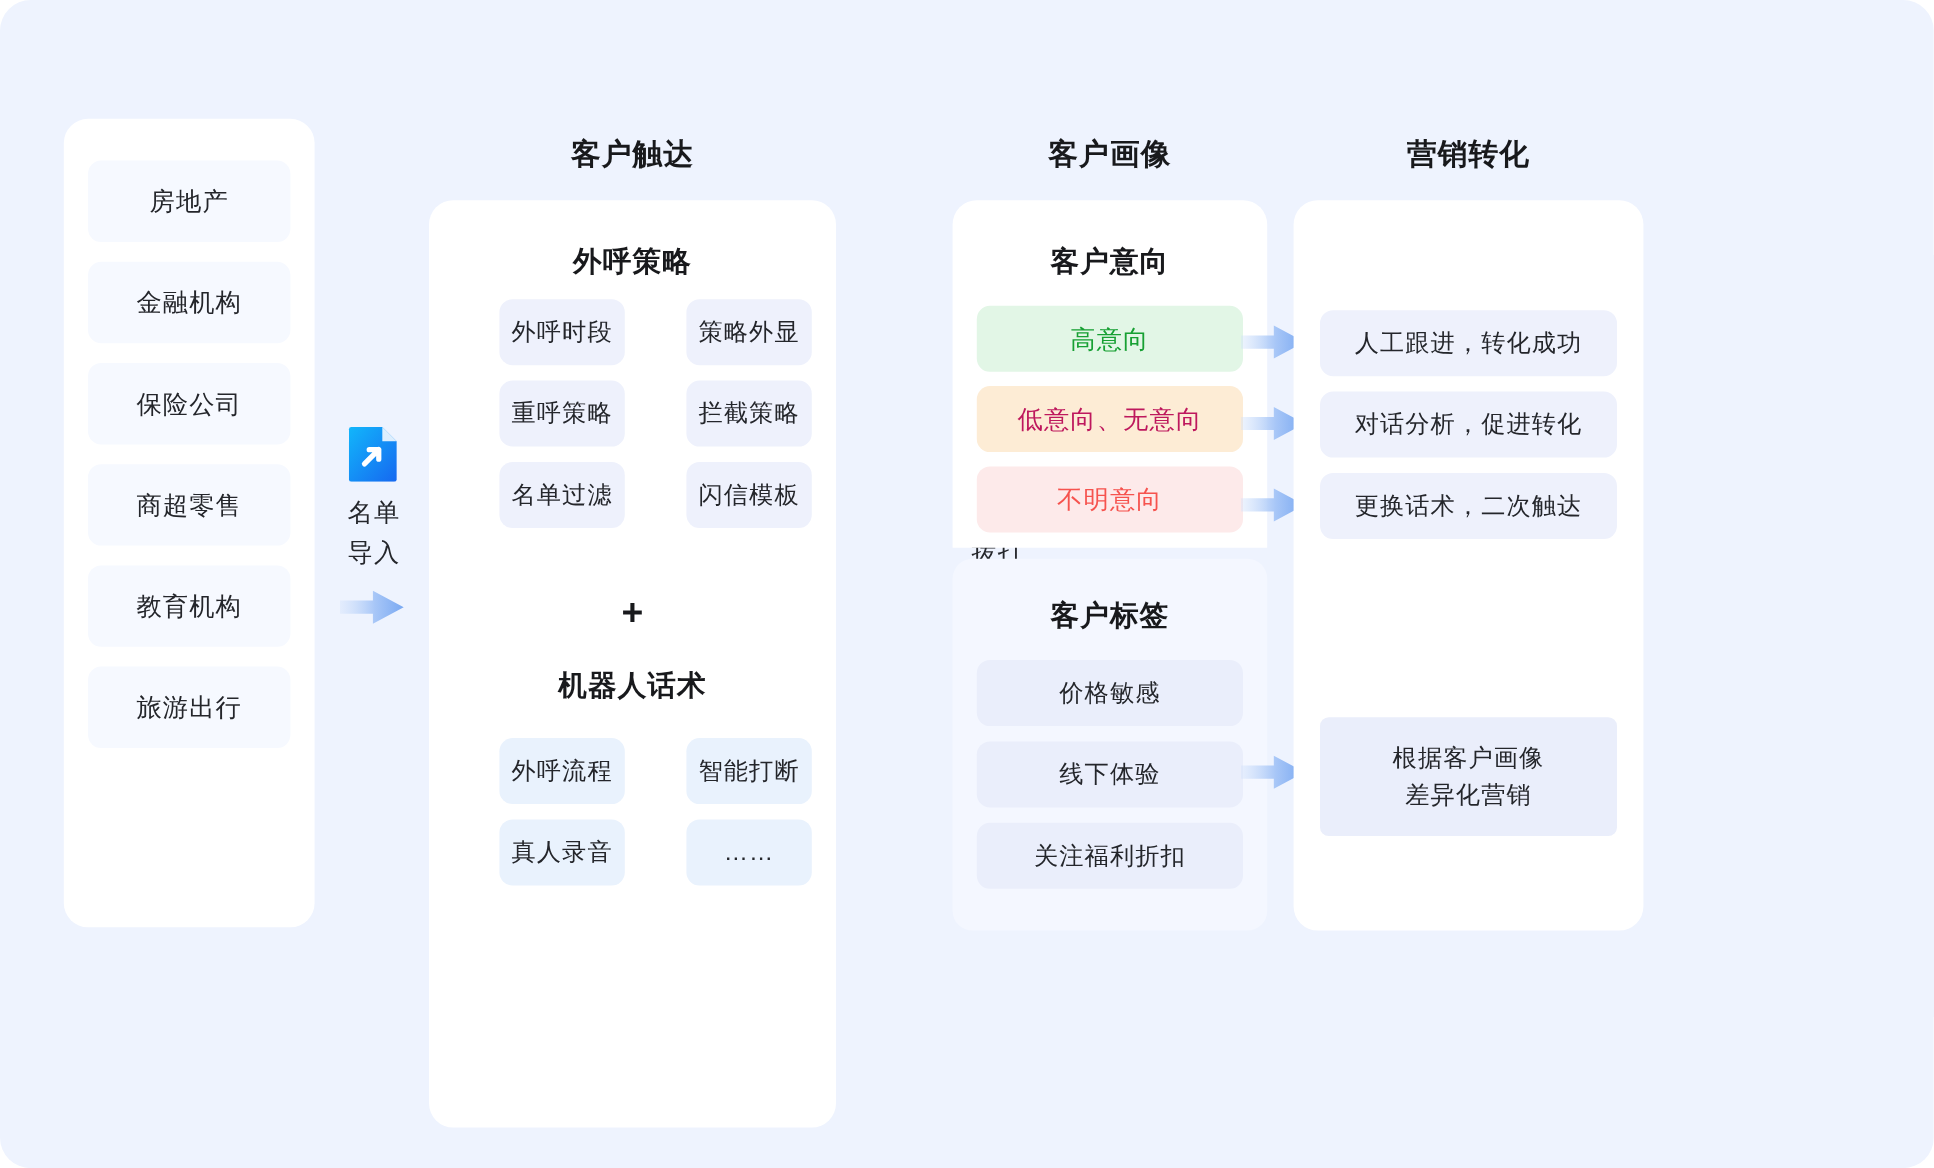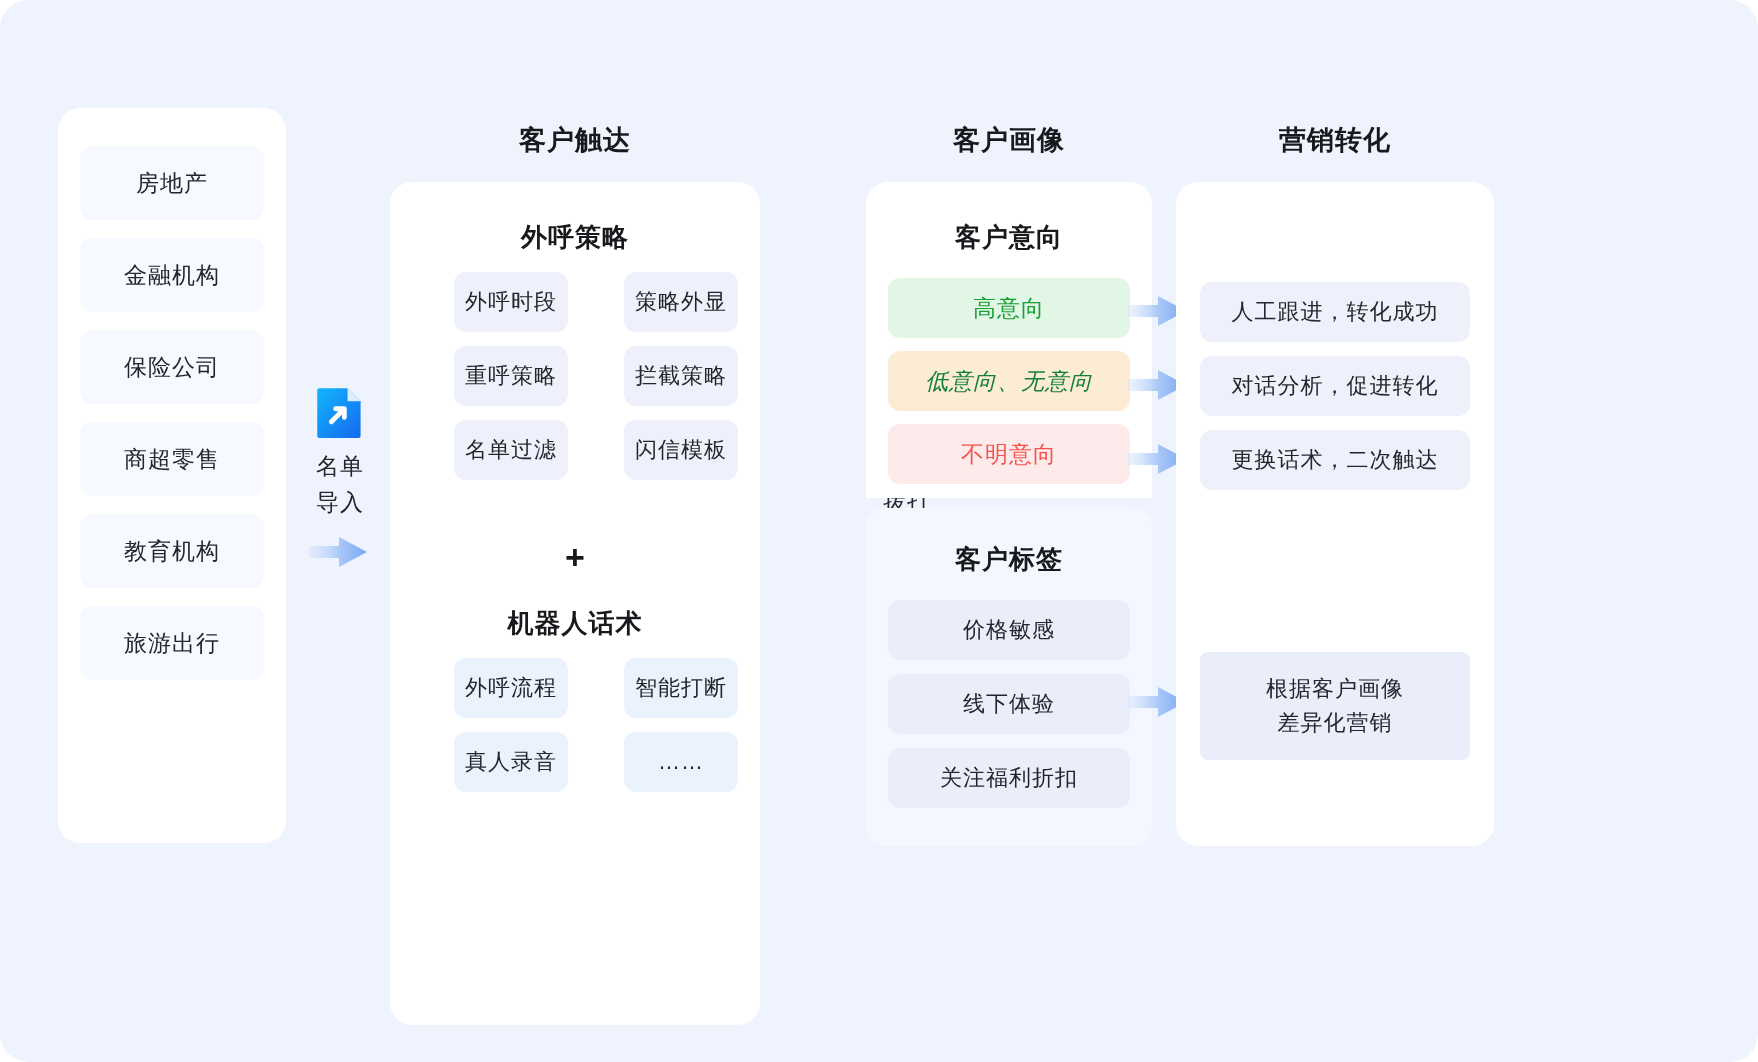--- a/index.html
+++ b/index.html
@@ -128,21 +128,21 @@
   .intent-list {
     position: absolute; left: 22px; top: 96px; width: 242px;
     display: flex; flex-direction: column; gap: 13px;
   }
   .intent-chip {
     height: 60px; border-radius: 12px;
     display: flex; align-items: center; justify-content: center;
     font-size: 23px; letter-spacing: 1px;
   }
   .intent-chip.high { background: #e2f6e6; color: #17a033; }
-  .intent-chip.low  { background: #fdecd5; color: #15803d; font-style: italic; }
+  .intent-chip.low  { background: #fdecd5; color: #be185d; }
   .intent-chip.unk  { background: #fdeaea; color: #f6534e; }
 
   .tag-list {
     position: absolute; left: 22px; top: 92px; width: 242px;
     display: flex; flex-direction: column; gap: 14px;
   }
   .tag-chip {
     height: 60px; background: #eaeefb; border-radius: 12px;
     display: flex; align-items: center; justify-content: center;
     font-size: 22px; color: #24262b; letter-spacing: 1px;
@@ -225,21 +225,21 @@
       <div class="chip lav">重呼策略</div>
       <div class="chip lav">拦截策略</div>
       <div class="chip lav">名单过滤</div>
       <div class="chip lav">闪信模板</div>
     </div>
 
     <div class="plus-sign" style="top:358px;">+</div>
 
     <div class="sec-title" style="top:424px;">机器人话术</div>
 
-    <div class="chip-grid" style="top:476px;gap:14px;">
+    <div class="chip-grid" style="top:489px;gap:14px;">
       <div class="chip sky">外呼流程</div>
       <div class="chip sky">智能打断</div>
       <div class="chip sky">真人录音</div>
       <div class="chip sky">……</div>
     </div>
   </div>
 
   <div class="connector" id="connector-dial">
     <svg class="conn-icon" viewBox="0 0 48 48">
       <path d="M14.5 5 c4 0 6.5 2.6 6.5 6.2 0 2.6 -1 4.2 -2.6 5.6 -1.1 1 -1.4 2 -0.8 3.2 2.2 4.6 6.2 8.6 10.8 10.8 1.2 .6 2.2 .3 3.2 -0.8 1.4 -1.6 3 -2.6 5.6 -2.6 3.6 0 6.2 2.5 6.2 6.5 0 5.6 -4.6 9.1 -10 9.1 C18.4 43 5 29.6 5 14.9 5 9.5 8.9 5 14.5 5 z" fill="url(#gradBlue)"></path>

